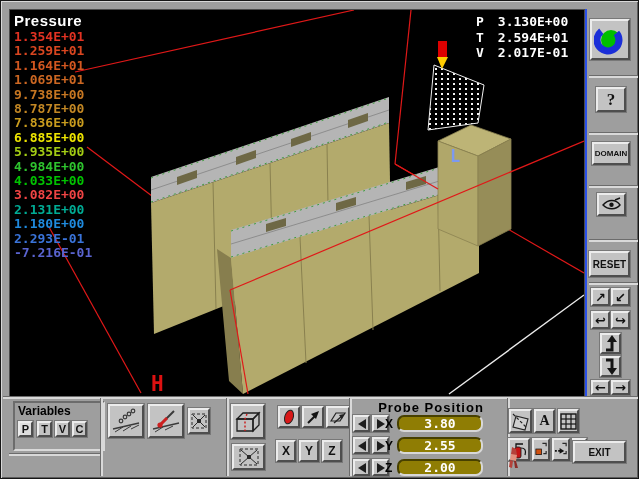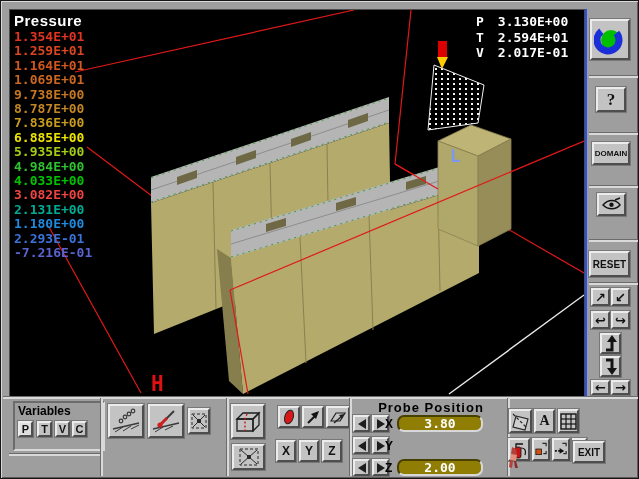--- a/index.html
+++ b/index.html
@@ -317,20 +317,21 @@
   <div class="label" style="left:384px;top:416px;font-size:12px;">X</div>
   <div class="field probe-val" style="left:396px;top:414px;width:86px;height:17px;">3.80</div>
 
   <div class="btn" style="left:352px;top:436px;width:17px;height:17px;">
       <span class="tri-l"></span>
     </div>
   <div class="btn" style="left:371px;top:436px;width:17px;height:17px;">
       <span class="tri-r"></span>
     </div>
   <div class="label" style="left:384px;top:438px;font-size:12px;">Y</div>
+  <div class="field probe-val" style="left:396px;top:436px;width:86px;height:17px;">2.55</div>
 
   <div class="btn" style="left:352px;top:458px;width:17px;height:17px;">
       <span class="tri-l"></span>
     </div>
   <div class="btn" style="left:371px;top:458px;width:17px;height:17px;">
       <span class="tri-r"></span>
     </div>
   <div class="label" style="left:384px;top:460px;font-size:12px;">Z</div>
   <div class="field probe-val" style="left:396px;top:458px;width:86px;height:17px;">2.00</div>
 
@@ -386,15 +387,15 @@
     </svg>
   </div>
 
   <svg class="cursor-sprite" style="left:505px;top:445px;" width="16" height="24" viewBox="0 0 16 24">
     <polygon points="6,1 10,3 11,9 8,10 5,8" fill="#b5413a"></polygon>
     <polygon points="5,8 11,9 10,15 4,14" fill="#e2907e"></polygon>
     <polygon points="4,14 7,15 6,22 3,21" fill="#b5413a"></polygon>
     <polygon points="8,15 10,15 12,22 9,22" fill="#8a2c28"></polygon>
   </svg>
 
-  <div class="btn" style="left:572px;top:440px;width:32px;height:22px;font-size:10px;">EXIT</div>
+  <div class="btn" style="left:572px;top:440px;width:53px;height:22px;font-size:10px;">EXIT</div>
 
 </div>
 
 </body></html>

